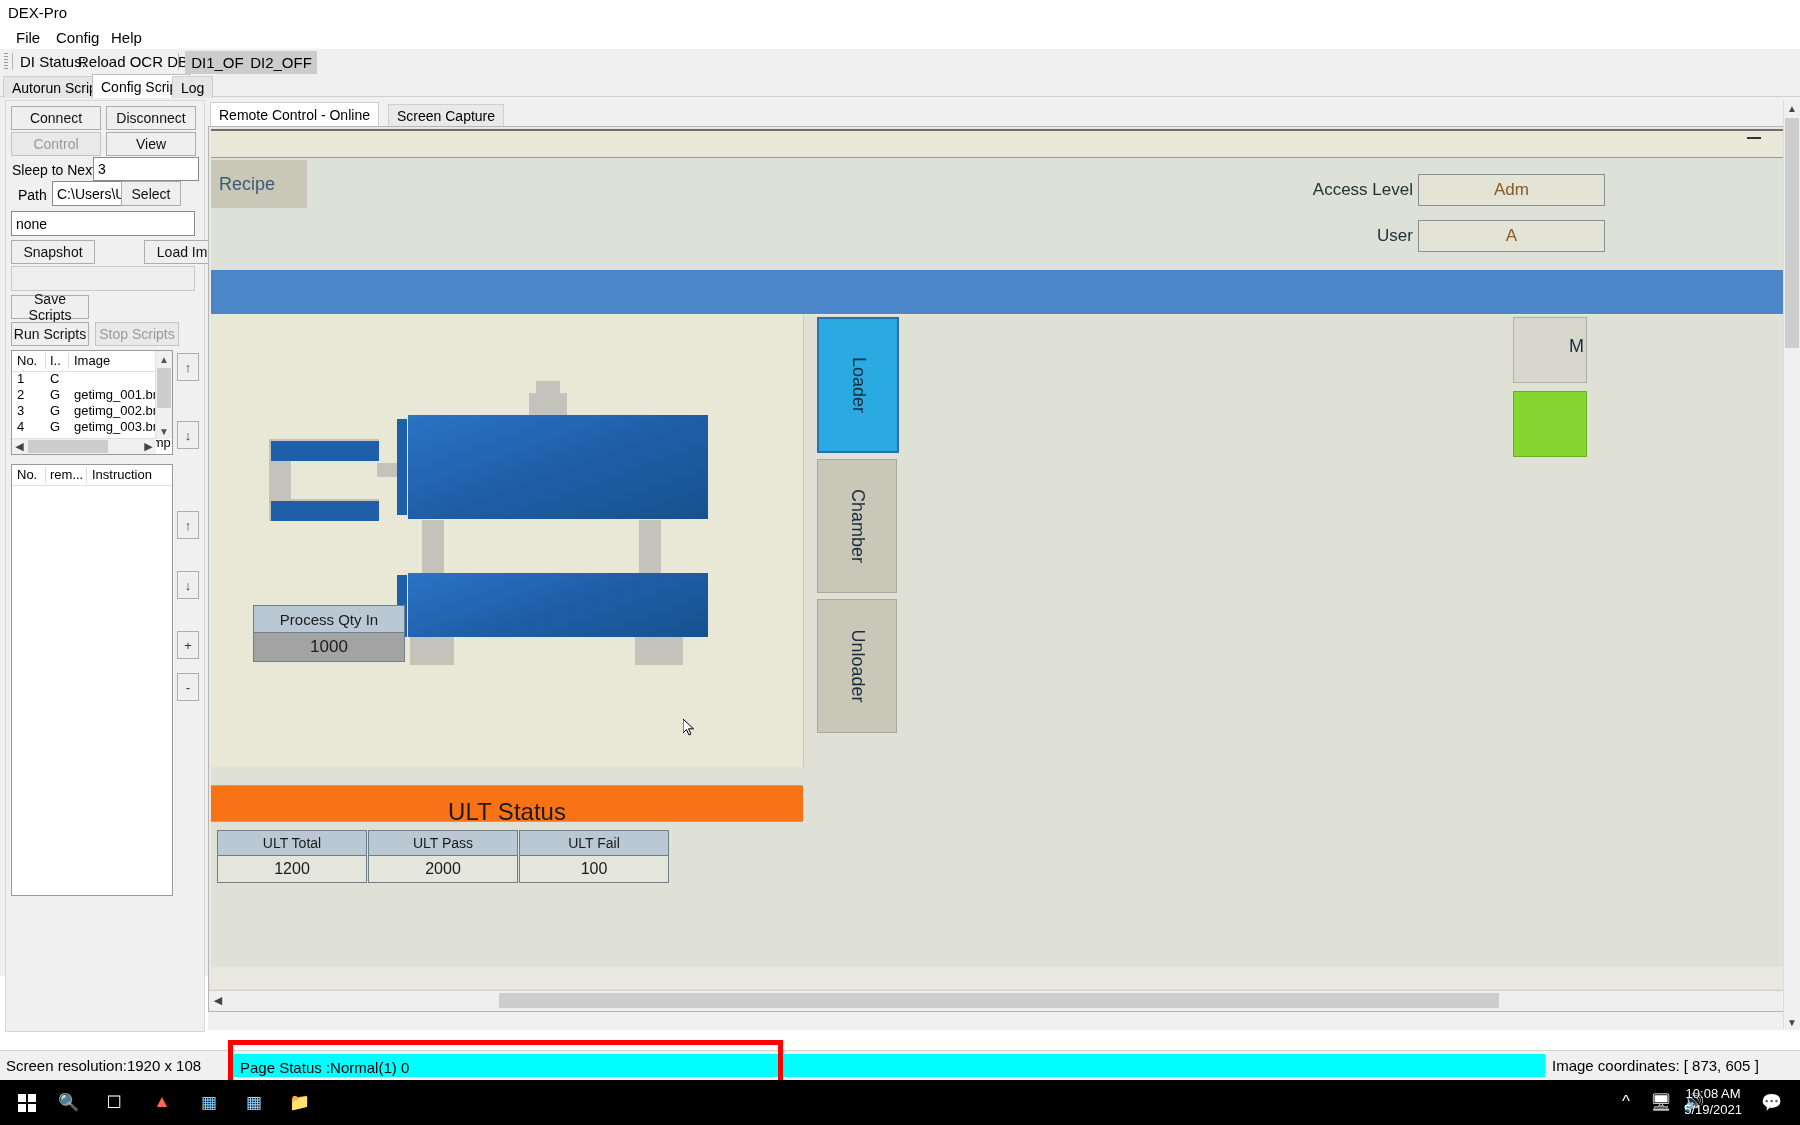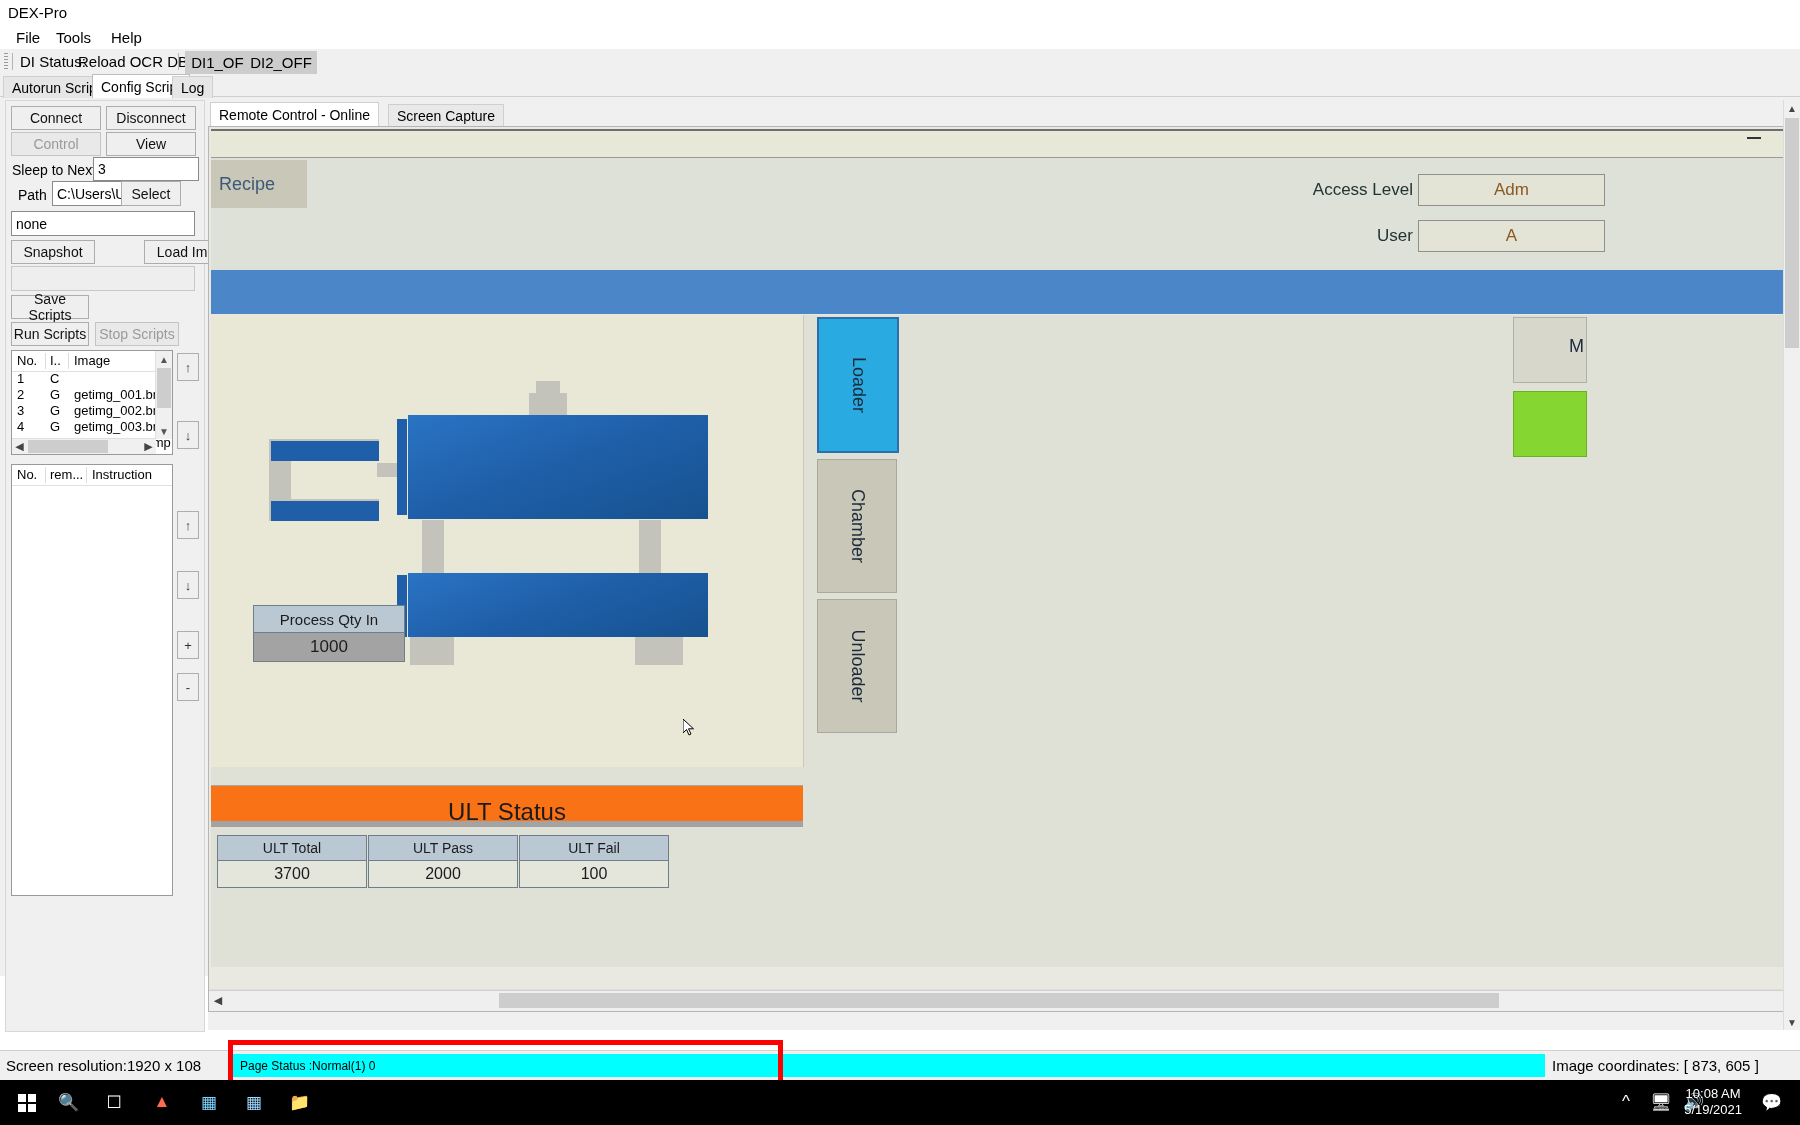--- a/index.html
+++ b/index.html
@@ -86,21 +86,21 @@
            display:flex;align-items:center;justify-content:center;}
   .blueband{position:absolute;left:2px;top:143px;right:0;height:44px;background:#4a86c8;}
   .hmi-body{position:absolute;left:2px;top:188px;right:0;bottom:22px;background:#dfe1d7;}
 
   .diagram{position:absolute;left:0px;top:0px;width:592px;height:452px;background:#e9e8d7;
            border-right:1px solid #c9c9bb;}
   .ult-head{position:absolute;left:0px;top:470px;width:592px;height:52px;background:#f97316;
             border-top:1px solid #a8a8a0;display:flex;align-items:center;justify-content:center;}
   .ult-head span{font-size:24px;color:#1b1b1b;}
   .ult-row{position:absolute;left:0px;top:506px;width:592px;height:68px;background:#dfe1d7;
-           border-top:6px solid #a3a3a3;}
+           border-top:1px solid #a3a3a3;}
   .ultcell{position:absolute;top:8px;width:150px;}
   .ultcell .h{height:24px;background:#b9c8d2;border:1px solid #6f7f8a;font-size:14px;color:#1b1b1b;
               display:flex;align-items:center;justify-content:center;}
   .ultcell .v{height:26px;background:#e4e5db;border:1px solid #6f7f8a;border-top:none;font-size:16px;color:#1b1b1b;
               display:flex;align-items:center;justify-content:center;}
 
   
   .mblue{position:absolute;background:#1f5fa9;}
   .mblue.grad{background:linear-gradient(160deg,#2a74c4 0%,#1f5fa9 48%,#17528f 100%);}
   .mgray{position:absolute;background:#c3c3bb;}
@@ -136,21 +136,21 @@
   .app-vs .ar{position:absolute;left:0;right:0;height:16px;display:flex;align-items:center;
               justify-content:center;font-size:10px;color:#444;}
   .app-vs .th{position:absolute;left:1px;right:1px;background:#cdcdcd;}
 
   
   .statusbar{position:absolute;left:0;top:1050px;width:1800px;height:30px;background:#f0f0f0;
              border-top:1px solid #d0d0d0;}
   .sb-text{position:absolute;top:6px;font-size:15px;color:#000;}
   .sb-cyan{position:absolute;left:230px;top:1054px;width:1315px;height:23px;background:#00ffff;}
   .sb-cyan .inner{position:absolute;left:4px;top:3px;width:1288px;height:17px;background:#00ffff;}
-  .sb-cyan .tx{position:absolute;left:6px;top:2px;font-size:12px;color:#000;}
+  .sb-cyan .tx{position:absolute;left:6px;top:2px;font-size:15px;color:#000;}
   .redbox{position:absolute;left:228px;top:1040px;width:555px;height:46px;border:5px solid #ff0000;
           box-sizing:border-box;}
 
   
   .taskbar{position:absolute;left:0;top:1080px;width:1800px;height:45px;background:#000000;}
   .tb-ico{position:absolute;top:8px;width:28px;height:28px;display:flex;align-items:center;justify-content:center;
           color:#fff;font-size:17px;}
   .tb-clock{position:absolute;right:58px;top:6px;text-align:center;color:#fff;font-size:13px;line-height:16px;}
   .win-logo{position:absolute;left:18px;top:1094px;width:18px;height:18px;
      background:
@@ -163,21 +163,21 @@
 <body>
 
 <div class="app">
 
   <div class="titlebar">
     <div class="t">DEX-Pro</div>
   </div>
 
   <div class="menubar">
     <div class="mi" style="left:10px;">File</div>
-    <div class="mi" style="left:50px;">Tools</div>
+    <div class="mi" style="left:50px;">Config</div>
     <div class="mi" style="left:105px;">Help</div>
   </div>
 
   <div class="distrip">
     <div class="grip"></div>
     <div class="sep" style="left:12px;"></div>
     <div class="lbl" style="left:20px;">DI Status:</div>
     <div class="lbl" style="left:78px;">Reload OCR DB</div>
     <div class="sep" style="left:178px;"></div>
     <div class="di-btn" style="left:185px;width:60px;">DI1_OFF</div>
@@ -336,21 +336,21 @@
               <polygon points="0,0 0,14 3.5,10.5 6,16 8,15 5.5,9.8 10.5,9.8" fill="#fff" stroke="#000" stroke-width="1"></polygon>
             </svg>
           </div>
 
           <div class="ult-head">
             <span>ULT Status</span>
           </div>
           <div class="ult-row">
             <div class="ultcell" style="left:6px;">
               <div class="h">ULT Total</div>
-              <div class="v">3700</div>
+              <div class="v">1200</div>
             </div>
             <div class="ultcell" style="left:157px;">
               <div class="h">ULT Pass</div>
               <div class="v">2000</div>
             </div>
             <div class="ultcell" style="left:308px;">
               <div class="h">ULT Fail</div>
               <div class="v">100</div>
             </div>
           </div>

